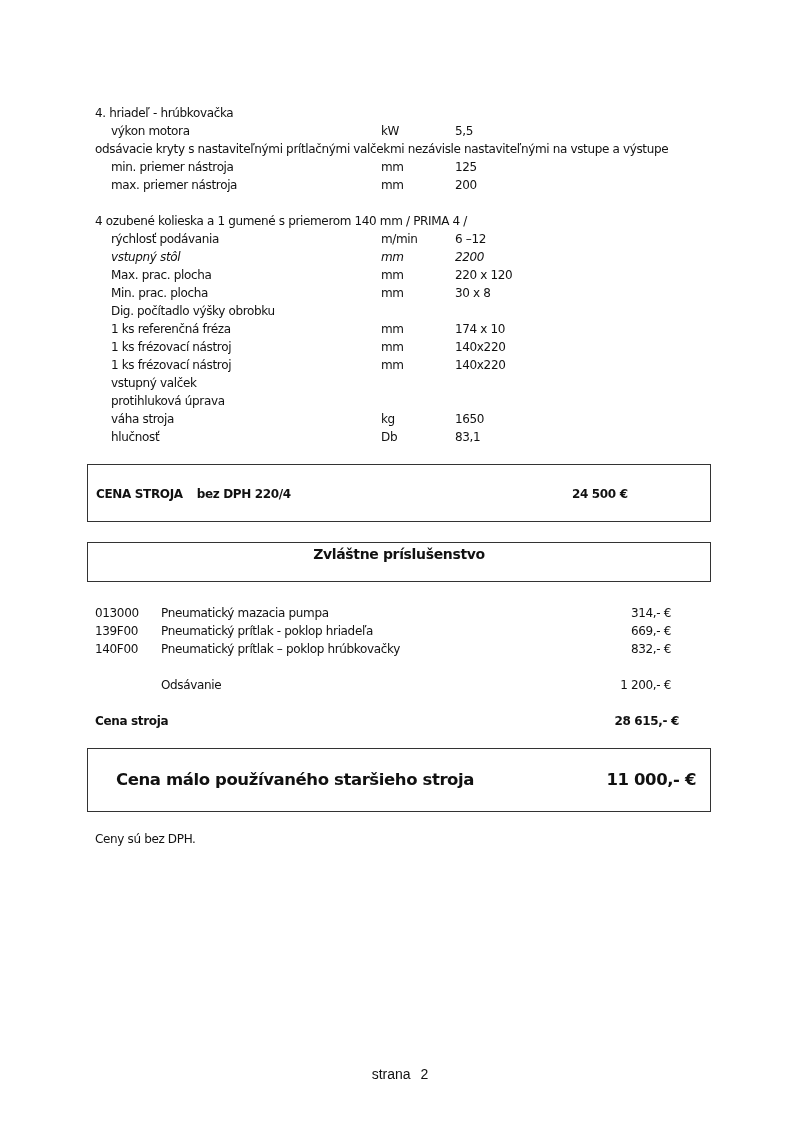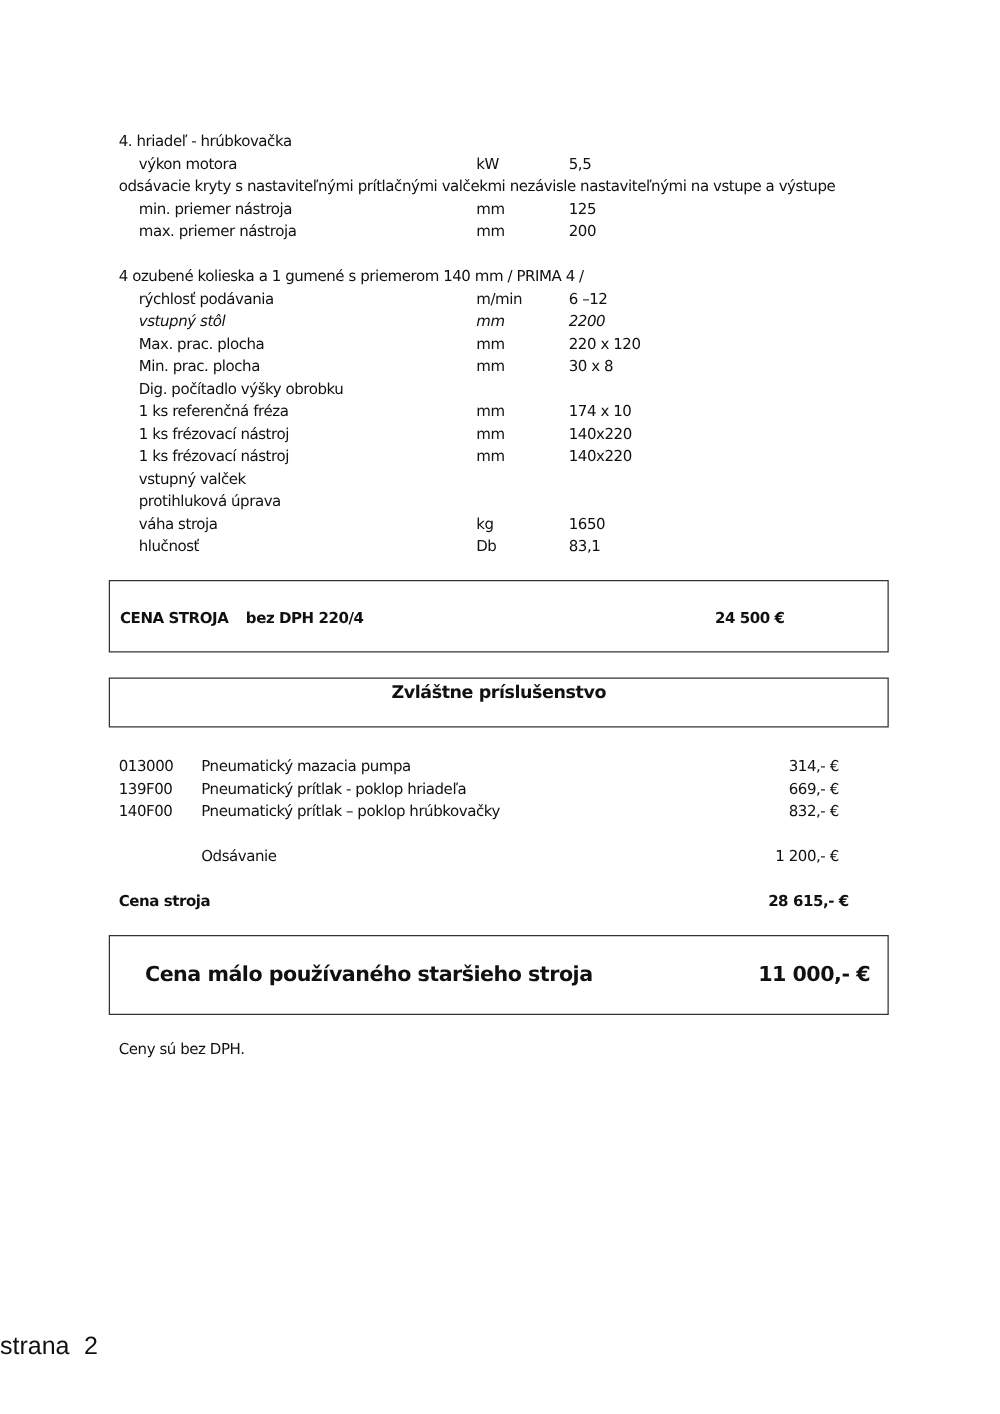--- a/index.html
+++ b/index.html
@@ -35,22 +35,22 @@
     .acc-row .code { position: absolute; left: 0; }
     .acc-row .name { position: absolute; left: 66px; }
     .acc-row .price { position: absolute; right: 0; }
     .total-row { position: absolute; left: 95px; width: 584px; height: 18px; line-height: 18px; font-weight: bold; white-space: nowrap; }
     .total-row .label { position: absolute; left: 0; }
     .total-row .value { position: absolute; right: 0; }
     .box3 { top: 748px; height: 64px; }
     .box3 .label { position: absolute; left: 8px; top: 20px; font-weight: bold; font-size: 16.5px; line-height: 22px; letter-spacing: -0.4px; margin-left: 20px; }
     .box3 .value { position: absolute; right: 14px; top: 20px; font-weight: bold; font-size: 16.5px; line-height: 22px; letter-spacing: -0.4px; }
     .footer {
-      position: absolute; left: 0; width: 800px; top: 1066px; text-align: left;
-      font-family: "Liberation Sans", sans-serif; font-size: 20px; letter-spacing: 0;
+      position: absolute; left: 0; width: 800px; top: 1066px; text-align: center;
+      font-family: "Liberation Sans", sans-serif; font-size: 14px; letter-spacing: 0;
       word-spacing: 6px;
     }
   </style>
 </head>
 <body>
 
 <div class="doc">
 
   <div class="line" style="top:104px;text-align:center;">4.   hriadeľ - hrúbkovačka</div>
 

